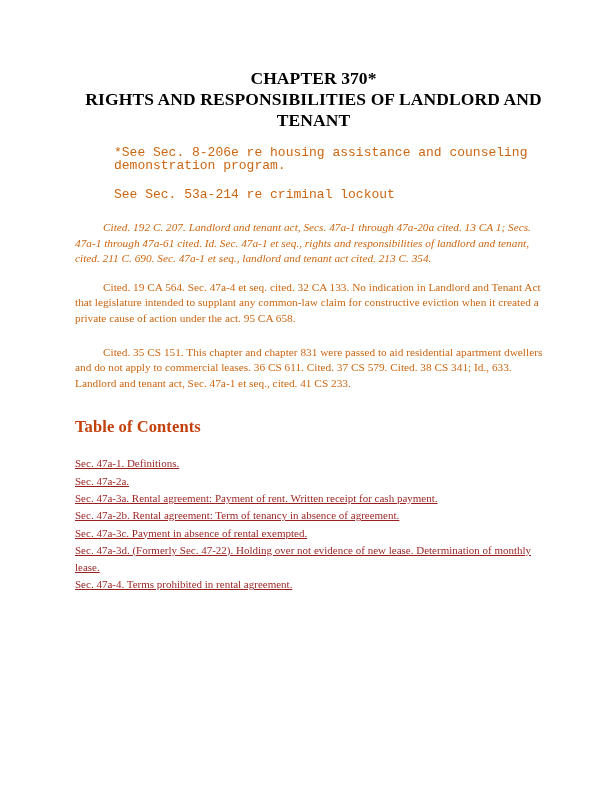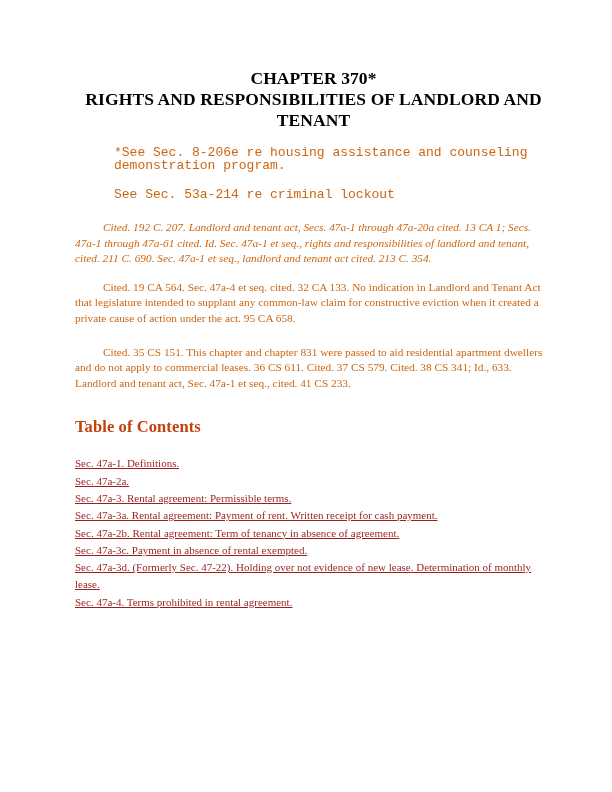--- a/index.html
+++ b/index.html
@@ -115,21 +115,20 @@
 
   <p class="citation c1">Cited. 192 C. 207. Landlord and tenant act, Secs. 47a-1 through 47a-20a cited. 13 CA 1; Secs. 47a-1 through 47a-61 cited. Id. Sec. 47a-1 et seq., rights and responsibilities of landlord and tenant, cited. 211 C. 690. Sec. 47a-1 et seq., landlord and tenant act cited. 213 C. 354.</p>
   <p class="citation c2">Cited. 19 CA 564. Sec. 47a-4 et seq. cited. 32 CA 133. No indication in Landlord and Tenant Act that legislature intended to supplant any common-law claim for constructive eviction when it created a private cause of action under the act. 95 CA 658.</p>
   <p class="citation c3">Cited. 35 CS 151. This chapter and chapter 831 were passed to aid residential apartment dwellers and do not apply to commercial leases. 36 CS 611. Cited. 37 CS 579. Cited. 38 CS 341; Id., 633. Landlord and tenant act, Sec. 47a-1 et seq., cited. 41 CS 233.</p>
 
   <h2 class="toc-heading">Table of Contents</h2>
 
   <ul class="toc-list">
     <li class="toc-item"><a class="toc-link">Sec. 47a-1. Definitions.</a></li>
     <li class="toc-item"><a class="toc-link">Sec. 47a-2a.</a></li>
-    <li class="toc-item"><a class="toc-link">Sec. 47a-3. Rental agreement: Permissible terms.</a></li>
     <li class="toc-item"><a class="toc-link">Sec. 47a-3a. Rental agreement: Payment of rent. Written receipt for cash payment.</a></li>
     <li class="toc-item"><a class="toc-link">Sec. 47a-2b. Rental agreement: Term of tenancy in absence of agreement.</a></li>
     <li class="toc-item"><a class="toc-link">Sec. 47a-3c. Payment in absence of rental exempted.</a></li>
     <li class="toc-item"><a class="toc-link">Sec. 47a-3d. (Formerly Sec. 47-22). Holding over not evidence of new lease. Determination of monthly lease.</a></li>
     <li class="toc-item"><a class="toc-link">Sec. 47a-4. Terms prohibited in rental agreement.</a></li>
   </ul>
 
 </div>
 
 </body></html>

